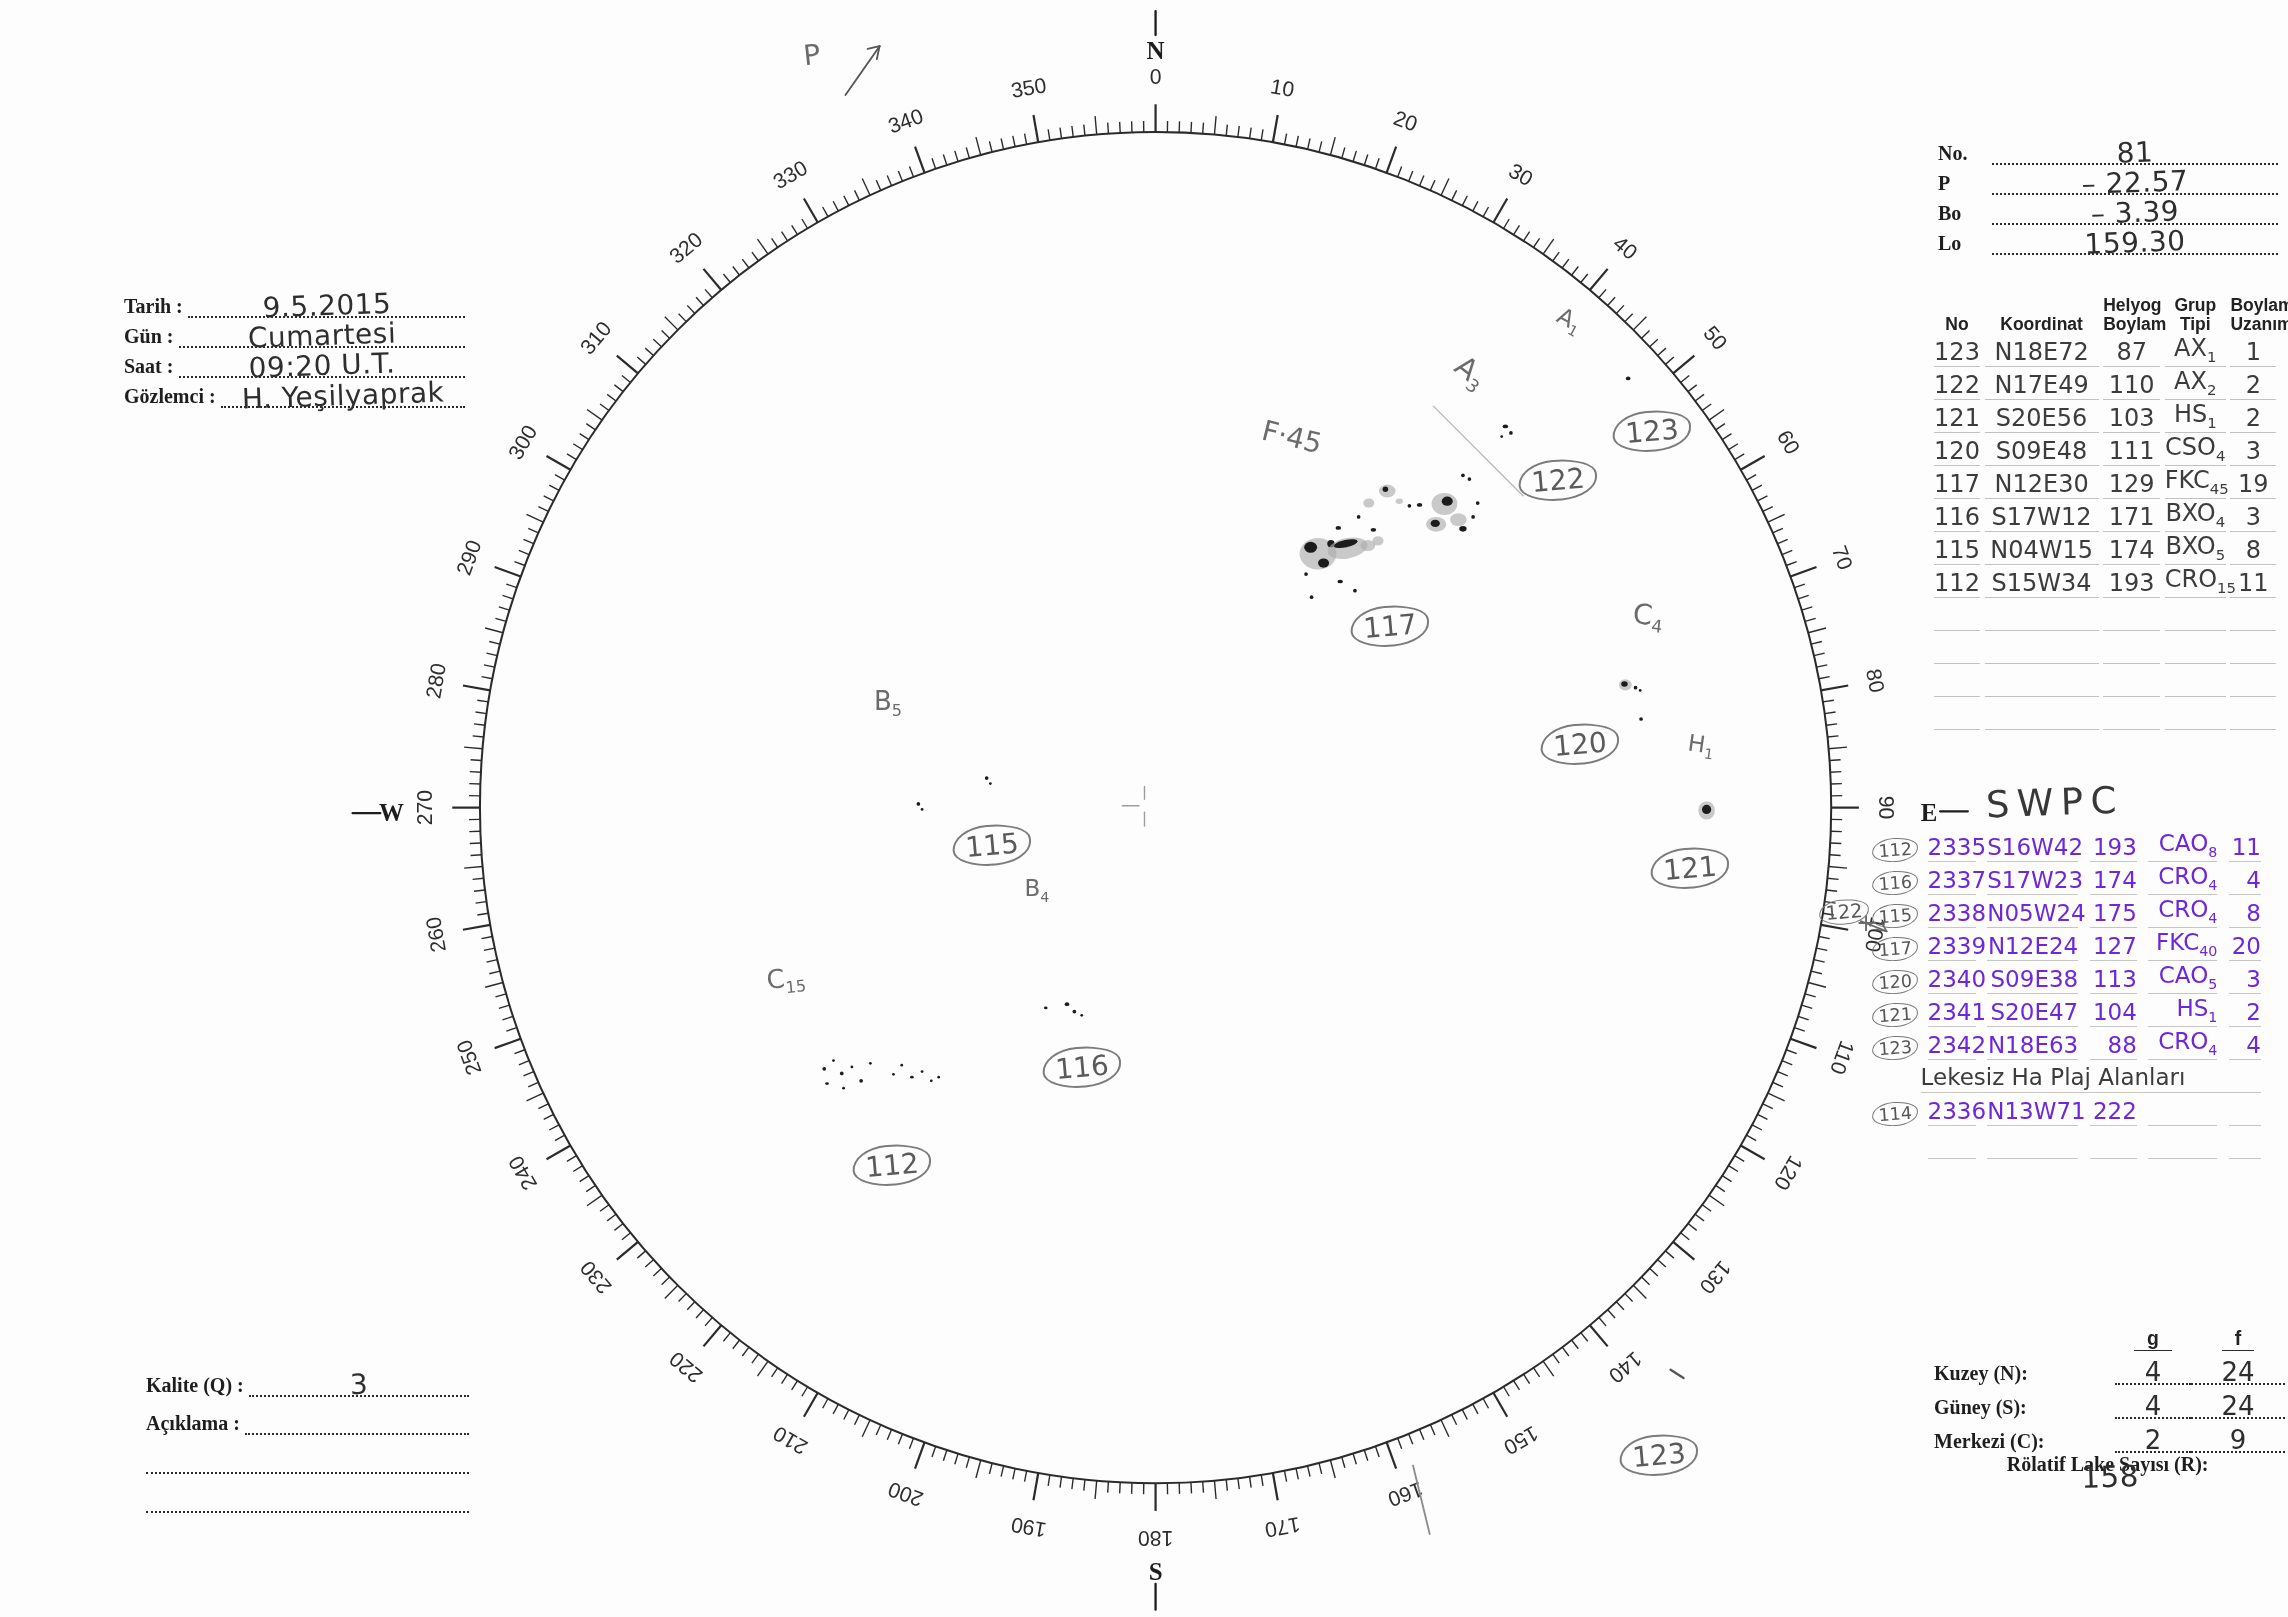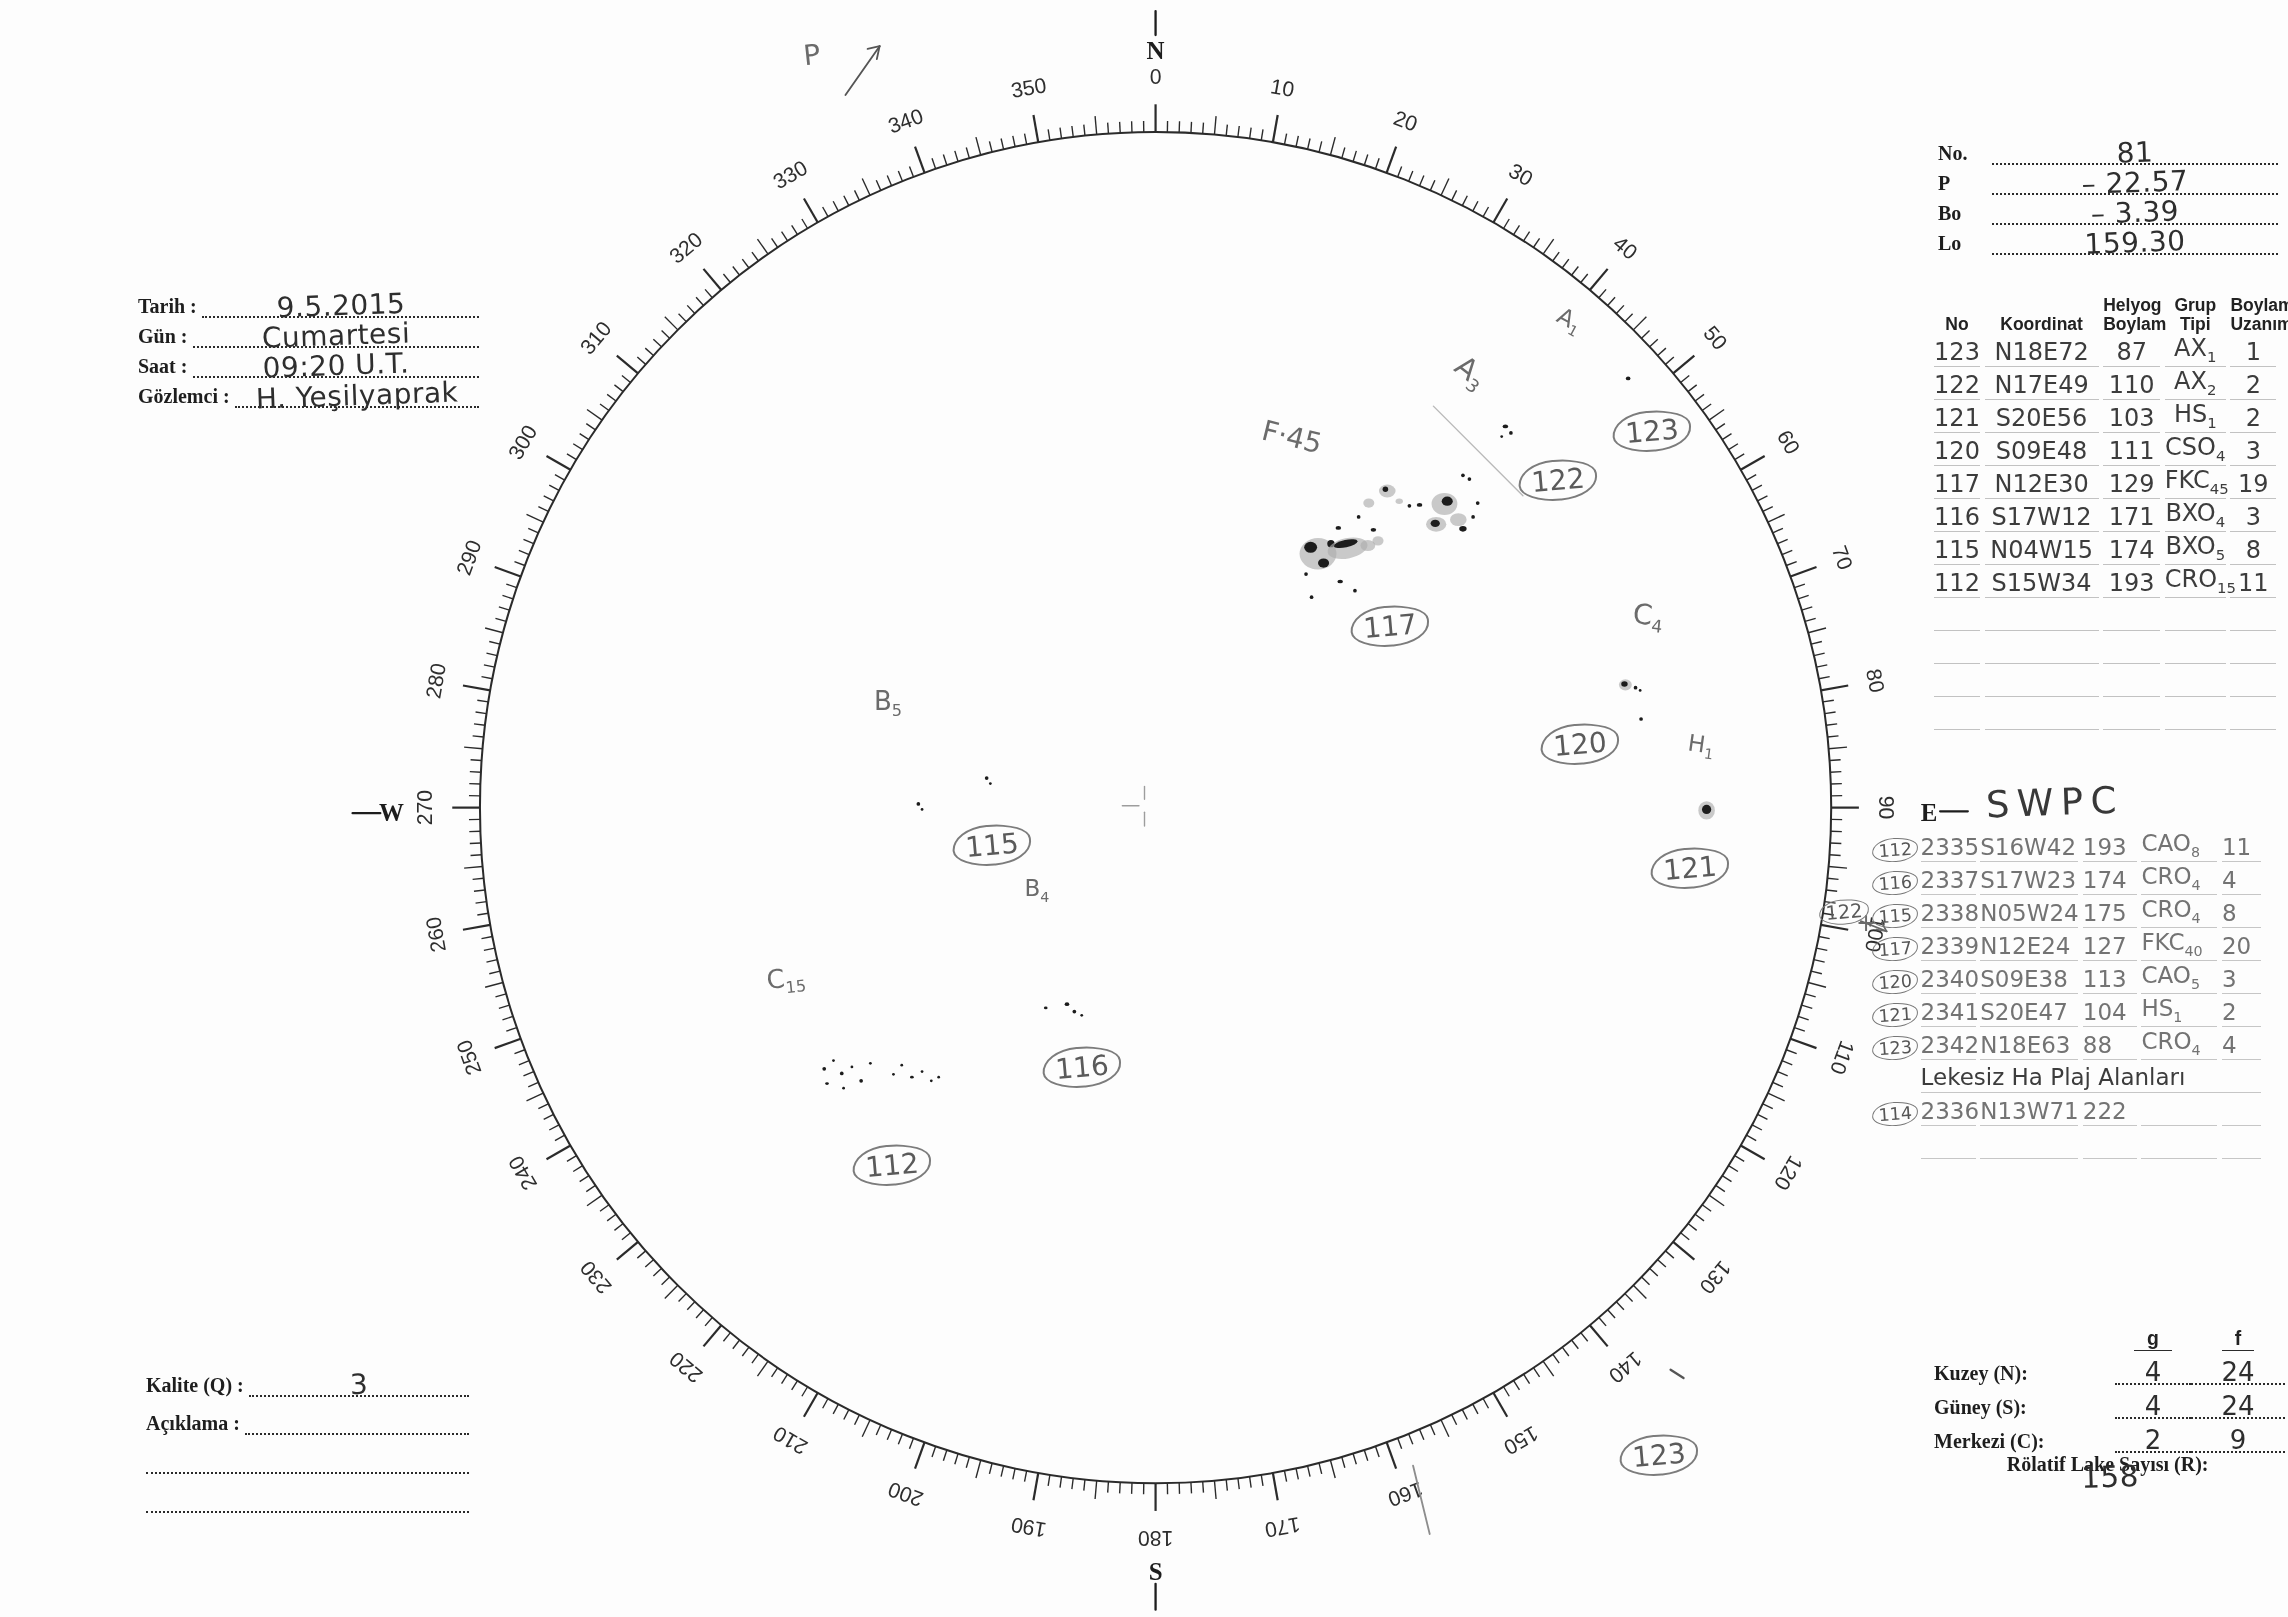--- a/index.html
+++ b/index.html
@@ -15,41 +15,41 @@
   .org-line.small{font-size:16.6px;line-height:22px;}
   .org-title{font-size:25px;margin-top:31px;letter-spacing:0.9px;}
 
   
   .fields{position:absolute;margin-top:24px;}
   .field-row{display:flex;align-items:flex-end;height:30px;}
   .field-row .flabel{font-size:20px;white-space:nowrap;padding-right:5.5px;}
   .dotline{flex:1;border-bottom:2.3px dotted #2a2a2a;position:relative;height:100%;}
   .dotline .val{position:absolute;left:50%;bottom:-5.5px;transform:translateX(-50%) rotate(-2deg);
                 font-size:28px;white-space:nowrap;color:#2e2e2e;}
-  #header-fields{left:138px;top:264px;width:341px;}
+  #header-fields{left:124px;top:264px;width:341px;}
   #obs-fields{left:1938px;top:111px;width:340px;}
   #obs-fields .flabel{width:48px;}
 
   
   #group-table{position:absolute;left:1934px;top:282px;width:349px;}
   .gt-head{display:grid;grid-template-columns:46px 114px 57px 61px 46px;column-gap:4.6px;
            font-family:"Liberation Sans",sans-serif;font-weight:bold;font-size:17.5px;line-height:1.08;
            text-align:center;align-items:end;white-space:pre-line;color:#222;height:52px;}
   .gt-row{display:grid;grid-template-columns:46px 114px 57px 61px 46px;column-gap:4.6px;height:33px;align-items:end;text-align:center;}
   .gt-cell{border-bottom:1.4px solid #c2c2c2;font-size:24px;line-height:1;padding-bottom:1.8px;
            font-family:"DejaVu Sans",sans-serif;color:#3c3c3c;white-space:nowrap;}
   sub{font-size:.62em;}
 
   
   .swpc-heading{position:absolute;left:1986px;top:781px;font-size:37px;letter-spacing:7.4px;
                 transform:rotate(-2deg);color:#383838;}
   #swpc-table{position:absolute;left:1872px;top:829px;width:413px;}
   .sw-row{display:grid;grid-template-columns:44px 55px 98px 54px 76px 39px;column-gap:4.6px;height:33px;align-items:end;}
-  .sw-cell{border-bottom:1.4px solid #c6c6c6;font-size:23px;line-height:1;padding-bottom:1.8px;text-align:left;
-           font-family:"DejaVu Sans",sans-serif;color:#737373;white-space:nowrap;}
+  .sw-cell{border-bottom:1.4px solid #c6c6c6;font-size:23px;line-height:1;padding-bottom:1.8px;text-align:right;
+           font-family:"DejaVu Sans",sans-serif;color:#6d28d9;white-space:nowrap;margin-left:7px;}
   .sw-first{border-bottom:none;text-align:center;padding-bottom:0;}
   .circ-inline{display:inline-block;border:1.8px solid #777;border-radius:48% 52% 50% 50%/58% 42% 55% 45%;
                font-size:17.5px;padding:0.9px 5.5px;color:#555;font-family:"DejaVu Sans",sans-serif;transform:rotate(-4deg);}
   .sw-note{grid-column:2/7;border-bottom:1.4px solid #c6c6c6;font-size:23px;text-align:left;
            font-family:"DejaVu Sans",sans-serif;color:#3c3c3c;padding-bottom:1.8px;white-space:nowrap;}
 
   
   #summary{position:absolute;left:1934px;top:1325px;width:351px;}
   .sum-head{display:grid;grid-template-columns:181px 76px 94px;align-items:end;height:26px;}
   .sum-gf{text-align:center;font-family:"Liberation Sans",sans-serif;font-weight:bold;font-size:19.4px;color:#222;}

